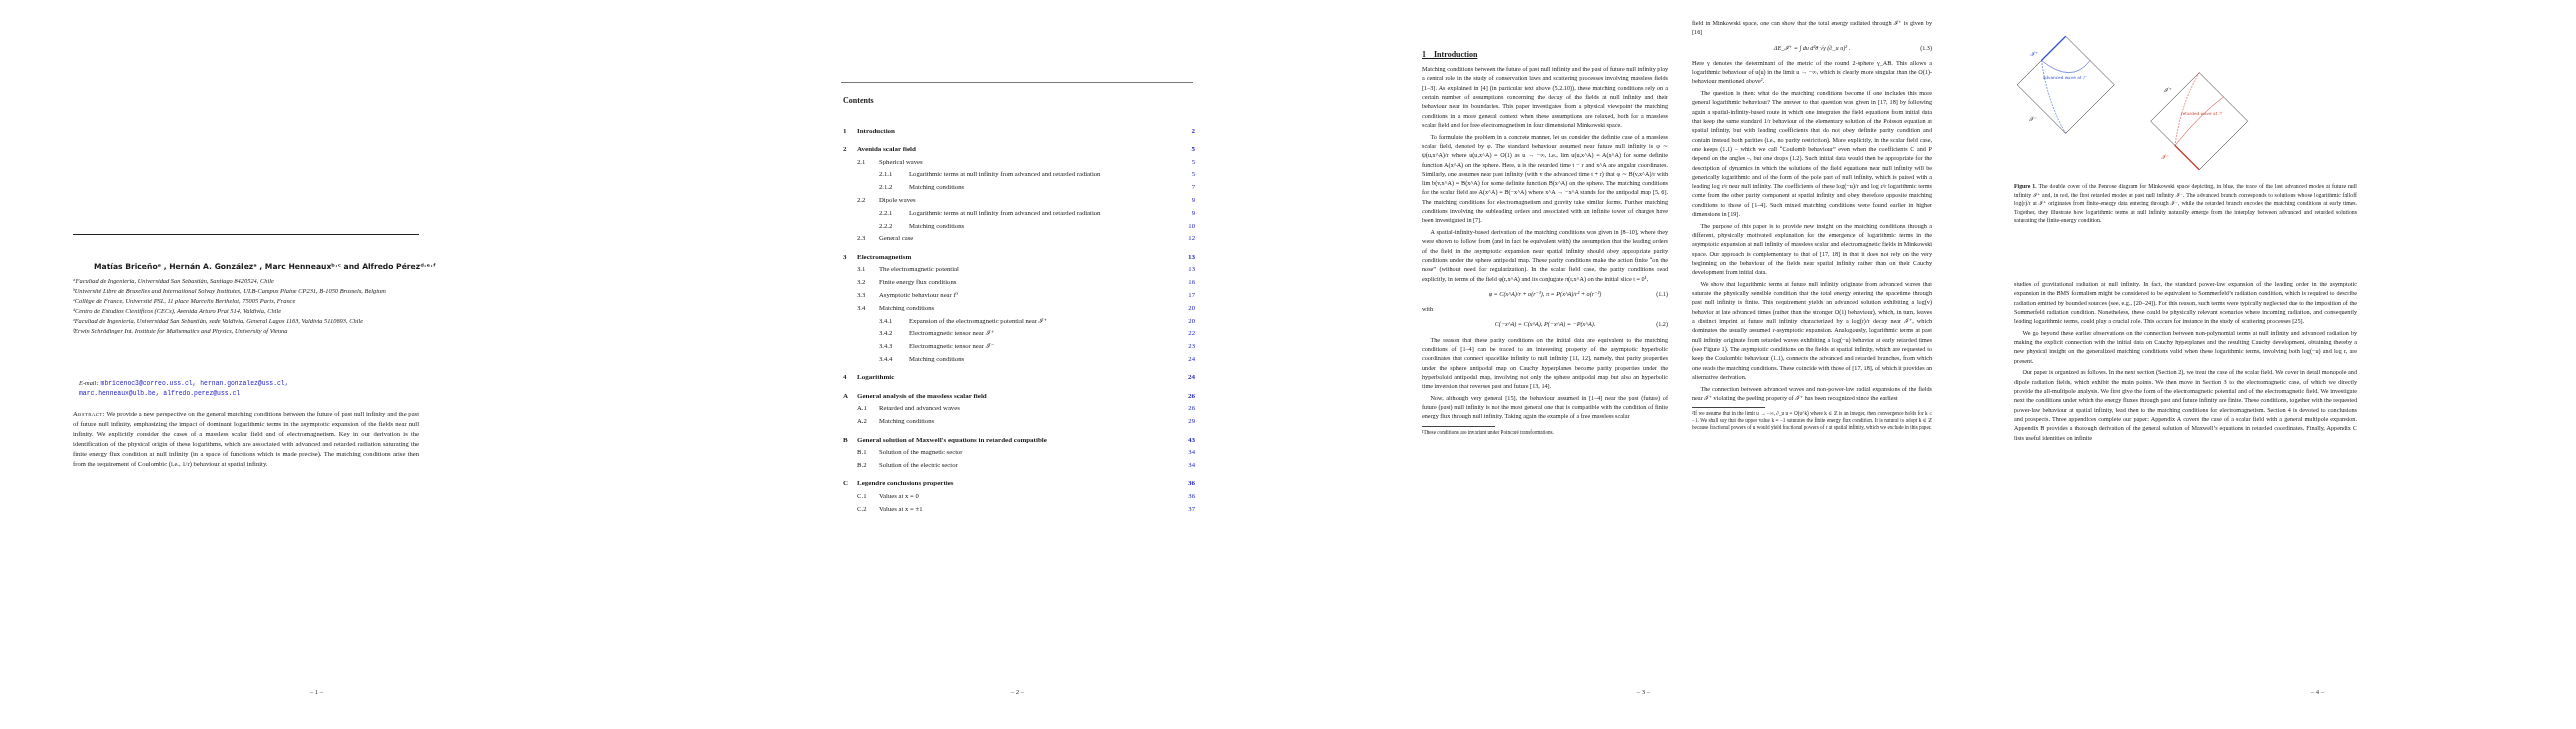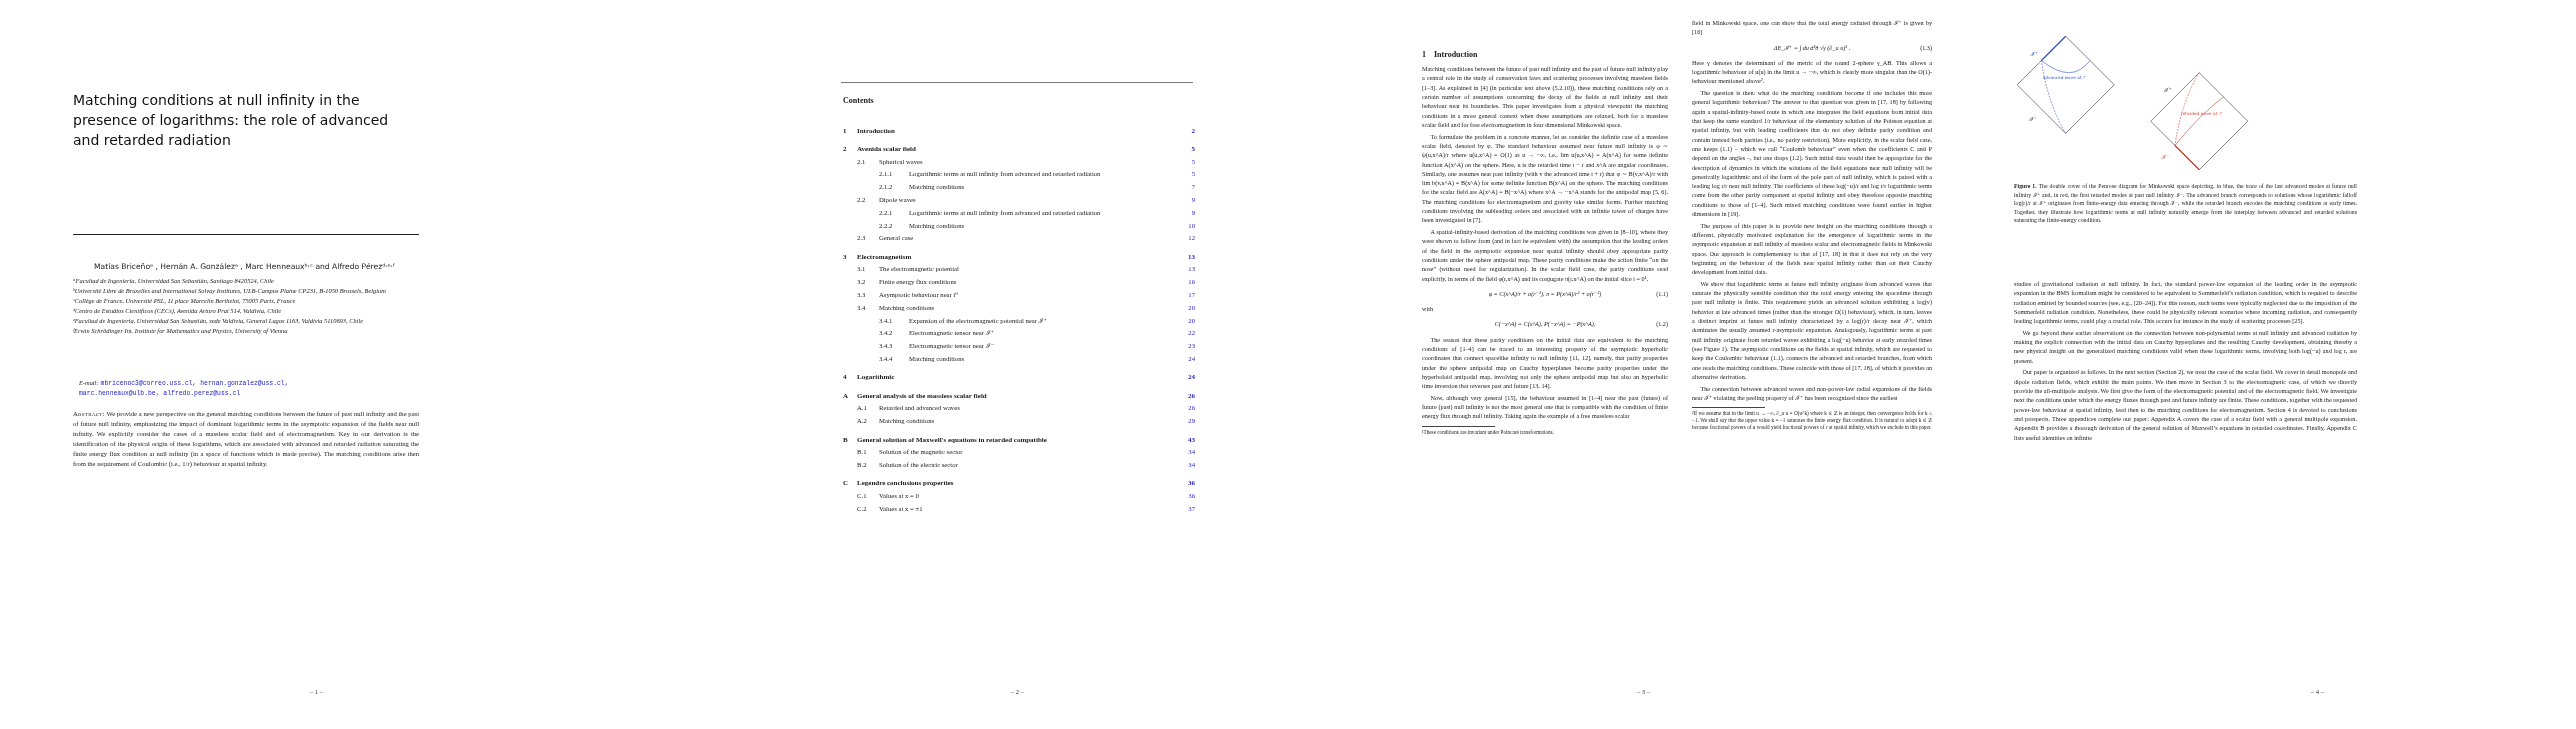--- a/index.html
+++ b/index.html
@@ -19,21 +19,21 @@
     display: flex; align-items: center; justify-content: center;
   }
   .arxiv-stamp span {
     transform: rotate(-90deg); white-space: nowrap; font-family: "Liberation Serif", serif;
     font-size: 18px; color: #8a8a8a; letter-spacing: 0.3px;
   }
 
   
   .p1-title { position: absolute; left: 73px; top: 90px; width: 340px; font-size: 14px; line-height: 20px; color: #111; }
   .p1-rule { position: absolute; left: 73px; top: 234px; width: 346px; border-top: 1.2px solid #222; }
-  .p1-authors { position: absolute; left: 73px; top: 262px; font-size: 7.6px; font-weight: normal; padding-left: 21px; }
+  .p1-authors { position: absolute; left: 73px; top: 262px; font-size: 7.6px; font-weight: bold; padding-left: 21px; }
   .p1-affil { position: absolute; left: 73px; top: 276px; width: 346px; font-size: 6.4px; line-height: 10px; font-style: italic; }
   .p1-affil .line { display: block; }
   .p1-emails { position: absolute; left: 79px; top: 378px; width: 340px; font-size: 6.4px; line-height: 9.7px; }
   .p1-abstract { position: absolute; left: 73px; top: 409px; width: 346px; font-size: 6.6px; line-height: 10px; text-align: justify; }
   .smallcaps { font-variant: small-caps; letter-spacing: 0.3px; }
   .pagenum { position: absolute; top: 688px; font-size: 6.7px; color: #333; width: 61px; text-align: center; }
 
   
   .p2-rule { position: absolute; left: 197px; top: 82px; width: 352px; border-top: 0.9px solid #777; }
   .toc-title { position: absolute; left: 199px; top: 96px; font-size: 8px; font-weight: bold; }
@@ -41,39 +41,38 @@
   .toc-row { position: relative; height: 12.8px; line-height: 12.8px; }
   .toc-row.sec { font-weight: bold; font-size: 7px; margin-top: 5.5px; }
   .toc-row .num { position: absolute; left: 0; }
   .toc-row .label { position: absolute; left: 14px; white-space: nowrap; }
   .toc-row.sub .num { left: 14px; } .toc-row.sub .label { left: 36px; }
   .toc-row.subsub .num { left: 36px; } .toc-row.subsub .label { left: 66px; }
   .toc-row .pg { position: absolute; right: 0; color: #2323c8; }
 
   
   .col { position: absolute; font-size: 6.2px; line-height: 9.3px; text-align: justify; }
-  .sec-head { font-size: 8px; font-weight: bold; margin-bottom: 4.9px; }
+  .sec-head { font-size: 8px; font-weight: bold; margin-bottom: 4.9px; text-decoration: underline; }
   .eq { text-align: center; font-style: italic; margin: 6px 0; position: relative; }
   .eq .eqno { position: absolute; right: 0; font-style: normal; }
   .footnote { font-size: 5.2px; line-height: 7px; }
   .fn-rule { width: 73px; border-top: 0.6px solid #444; margin: 4.9px 0 2.4px; }
 
   
   .figure-area { position: absolute; left: 2005px; top: 24px; width: 261px; height: 158px; }
   .caption { position: absolute; left: 2014px; top: 182px; width: 343px; font-size: 5.8px; line-height: 8.5px; text-align: justify; }
 </style>
 </head>
 <body>
 
 <div class="arxiv-stamp">
   <span>arXiv:2510.21072v1  [hep-th]  24 Oct 2025</span>
 </div>
 
 <div class="page" style="left:0;">
-  <div class="p1-title sans">Matching conditions at null infinity in the presence of logarithms: the role of advanced and retarded radiation</div>
   <div class="p1-rule"></div>
   <div class="p1-authors sans">Matías Briceñoᵃ , Hernán A. Gonzálezᵃ , Marc Henneauxᵇ˒ᶜ and Alfredo Pérezᵈ˒ᵉ˒ᶠ</div>
   <div class="p1-affil serif">
     <span class="line">ᵃFacultad de Ingeniería, Universidad San Sebastián, Santiago 8420524, Chile</span>
     <span class="line">ᵇUniversité Libre de Bruxelles and International Solvay Institutes, ULB-Campus Plaine CP231, B-1050 Brussels, Belgium</span>
     <span class="line">ᶜCollège de France, Université PSL, 11 place Marcelin Berthelot, 75005 Paris, France</span>
     <span class="line">ᵈCentro de Estudios Científicos (CECs), Avenida Arturo Prat 514, Valdivia, Chile</span>
     <span class="line">ᵉFacultad de Ingeniería, Universidad San Sebastián, sede Valdivia, General Lagos 1163, Valdivia 5110693, Chile</span>
     <span class="line">ᶠErwin Schrödinger Int. Institute for Mathematics and Physics, University of Vienna</span>
   </div>

